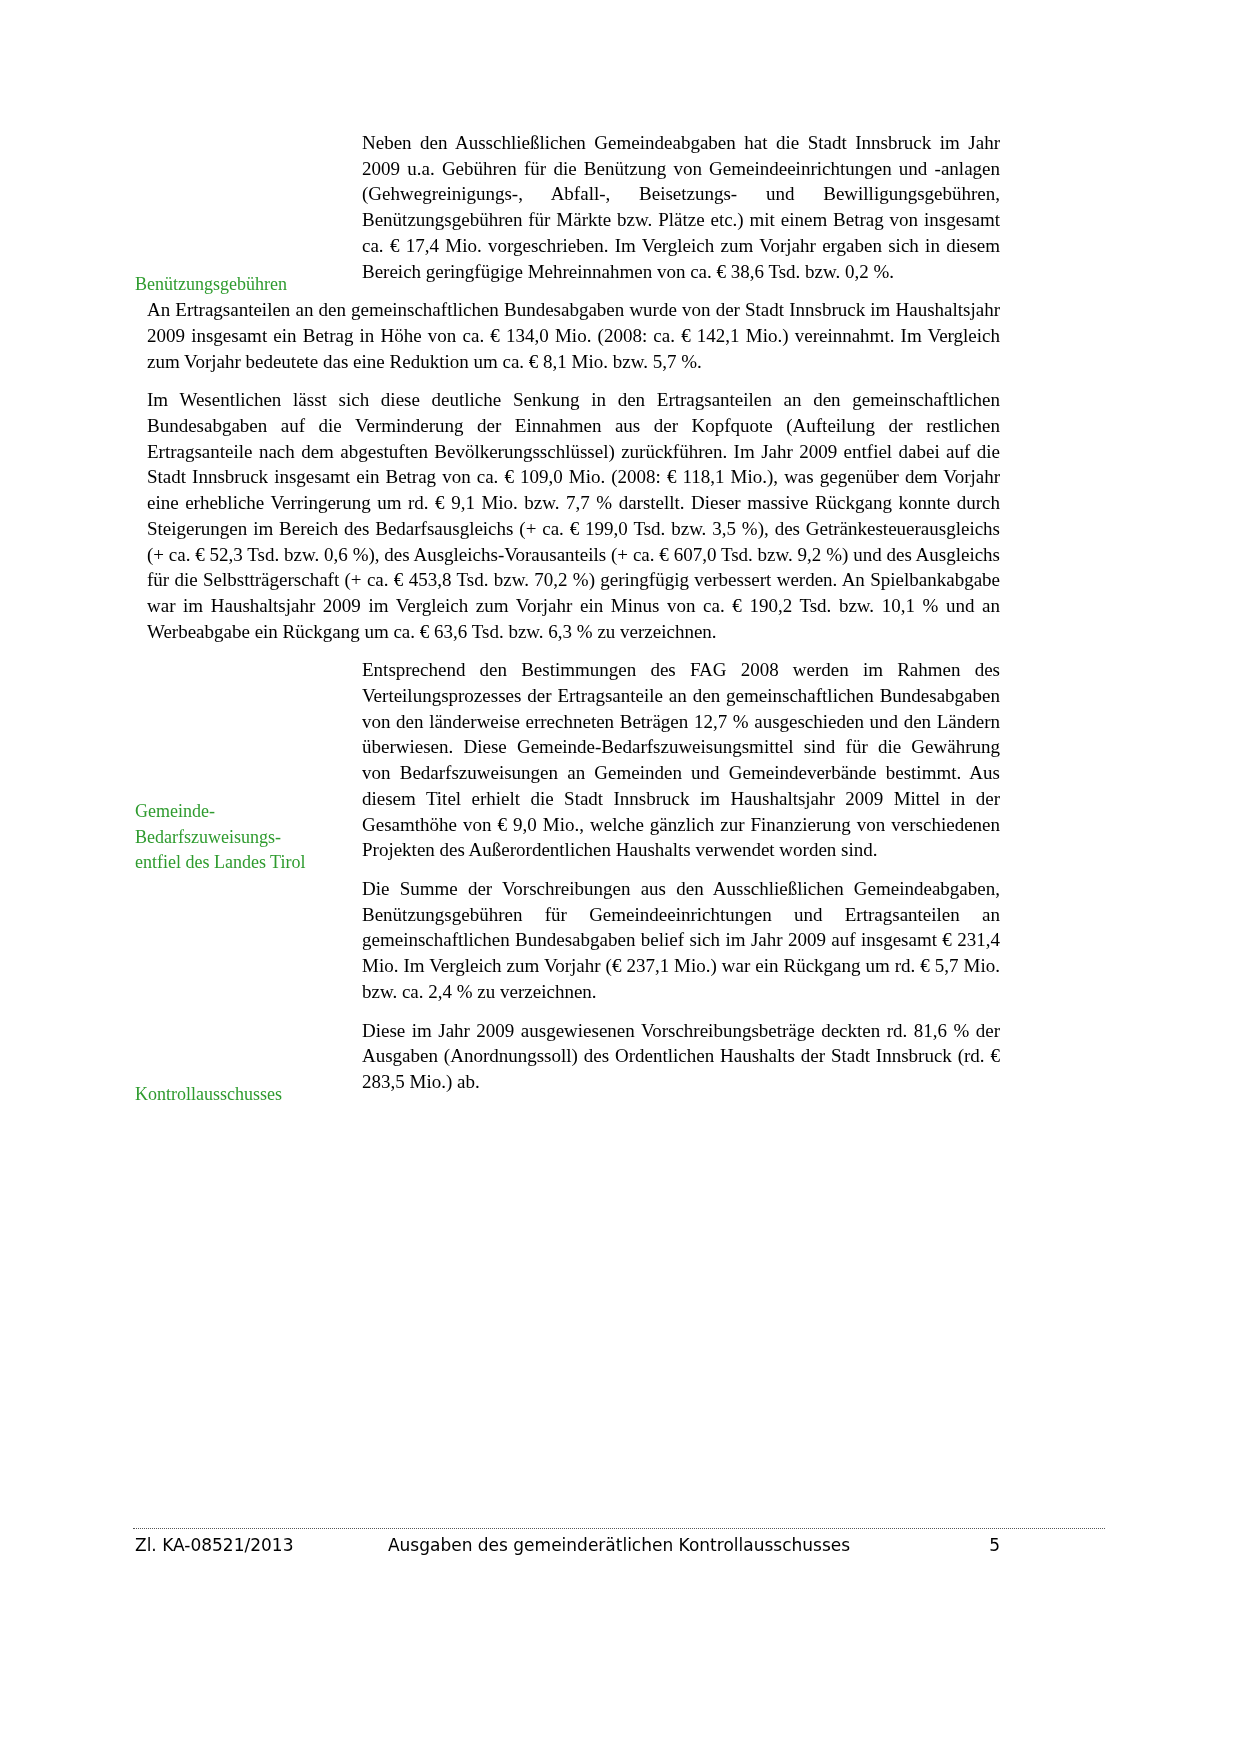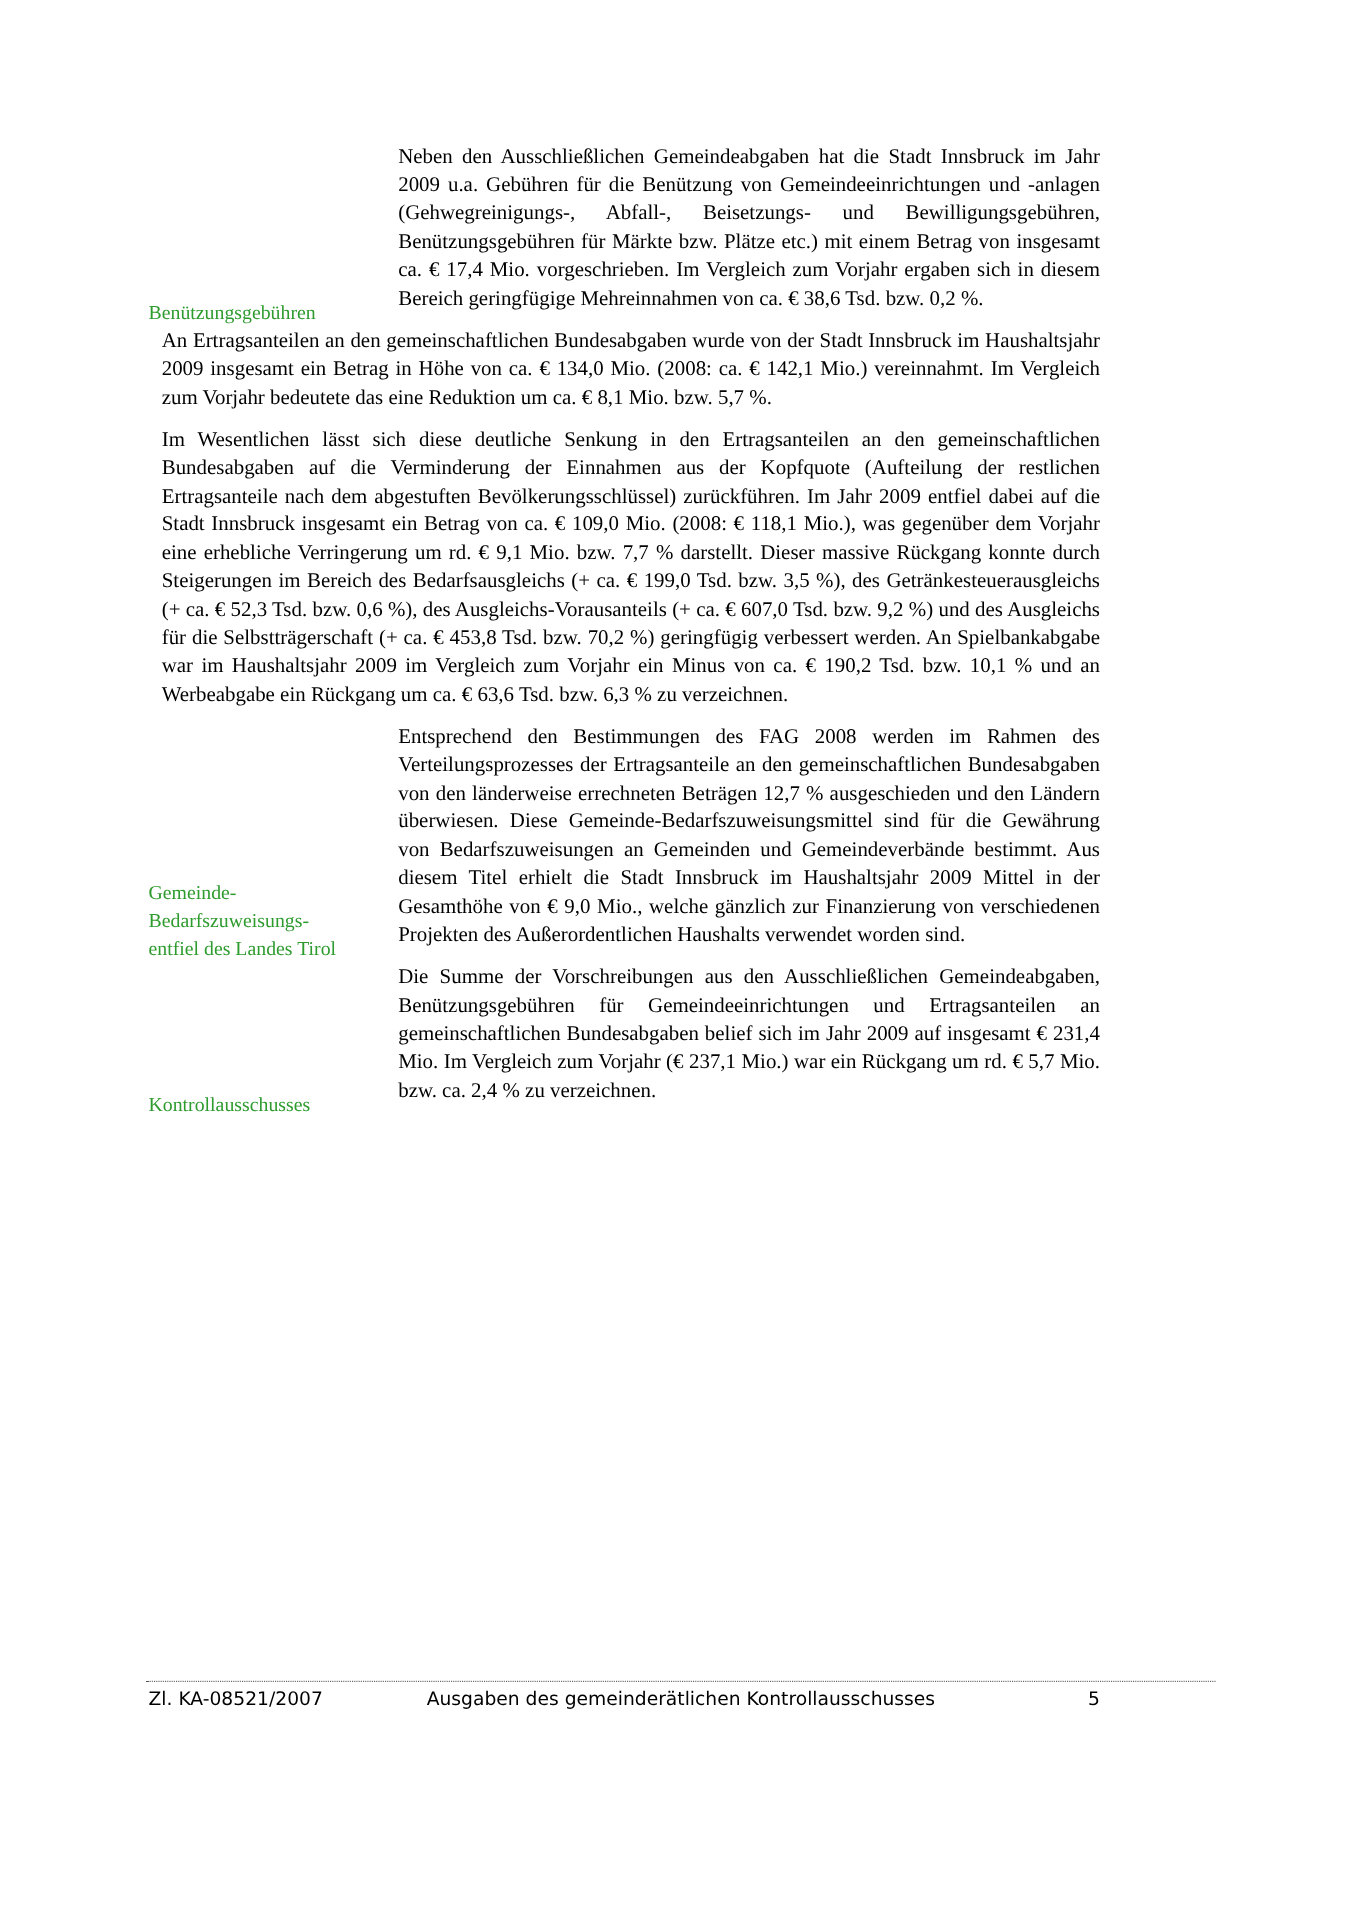--- a/index.html
+++ b/index.html
@@ -105,24 +105,25 @@
 entfiel des Landes Tirol</div>
     <div class="body-col">
       <p>Entsprechend den Bestimmungen des FAG 2008 werden im Rahmen des Verteilungsprozesses der Ertragsanteile an den gemeinschaftlichen Bundesabgaben von den länderweise errechneten Beträgen 12,7 % ausgeschieden und den Ländern überwiesen. Diese Gemeinde-Bedarfszuweisungsmittel sind für die Gewährung von Bedarfszuweisungen an Gemeinden und Gemeindeverbände bestimmt. Aus diesem Titel erhielt die Stadt Innsbruck im Haushaltsjahr 2009 Mittel in der Gesamthöhe von € 9,0 Mio., welche gänzlich zur Finanzierung von verschiedenen Projekten des Außerordentlichen Haushalts verwendet worden sind.</p>
     </div>
   </div>
 
   <div class="section">
     <div class="label-col">Kontrollausschusses</div>
     <div class="body-col">
       <p>Die Summe der Vorschreibungen aus den Ausschließlichen Gemeindeabgaben, Benützungsgebühren für Gemeindeeinrichtungen und Ertragsanteilen an gemeinschaftlichen Bundesabgaben belief sich im Jahr 2009 auf insgesamt € 231,4 Mio. Im Vergleich zum Vorjahr (€ 237,1 Mio.) war ein Rückgang um rd. € 5,7 Mio. bzw. ca. 2,4 % zu verzeichnen.</p>
+      <p>Diese im Jahr 2009 ausgewiesenen Vorschreibungsbeträge deckten rd. 81,6 % der Ausgaben (Anordnungssoll) des Ordentlichen Haushalts der Stadt Innsbruck (rd. € 283,5 Mio.) ab.</p>
     </div>
   </div>
 
 </div>
 
 <div class="footer">
   <div class="footer-row">
-    <span class="footer-left">Zl. KA-08521/2007</span>
+    <span class="footer-left">Zl. KA-08521/2013</span>
     <span class="footer-center">Ausgaben des gemeinderätlichen Kontrollausschusses</span>
     <span class="footer-right">5</span>
   </div>
 </div>
 
 </body></html>

